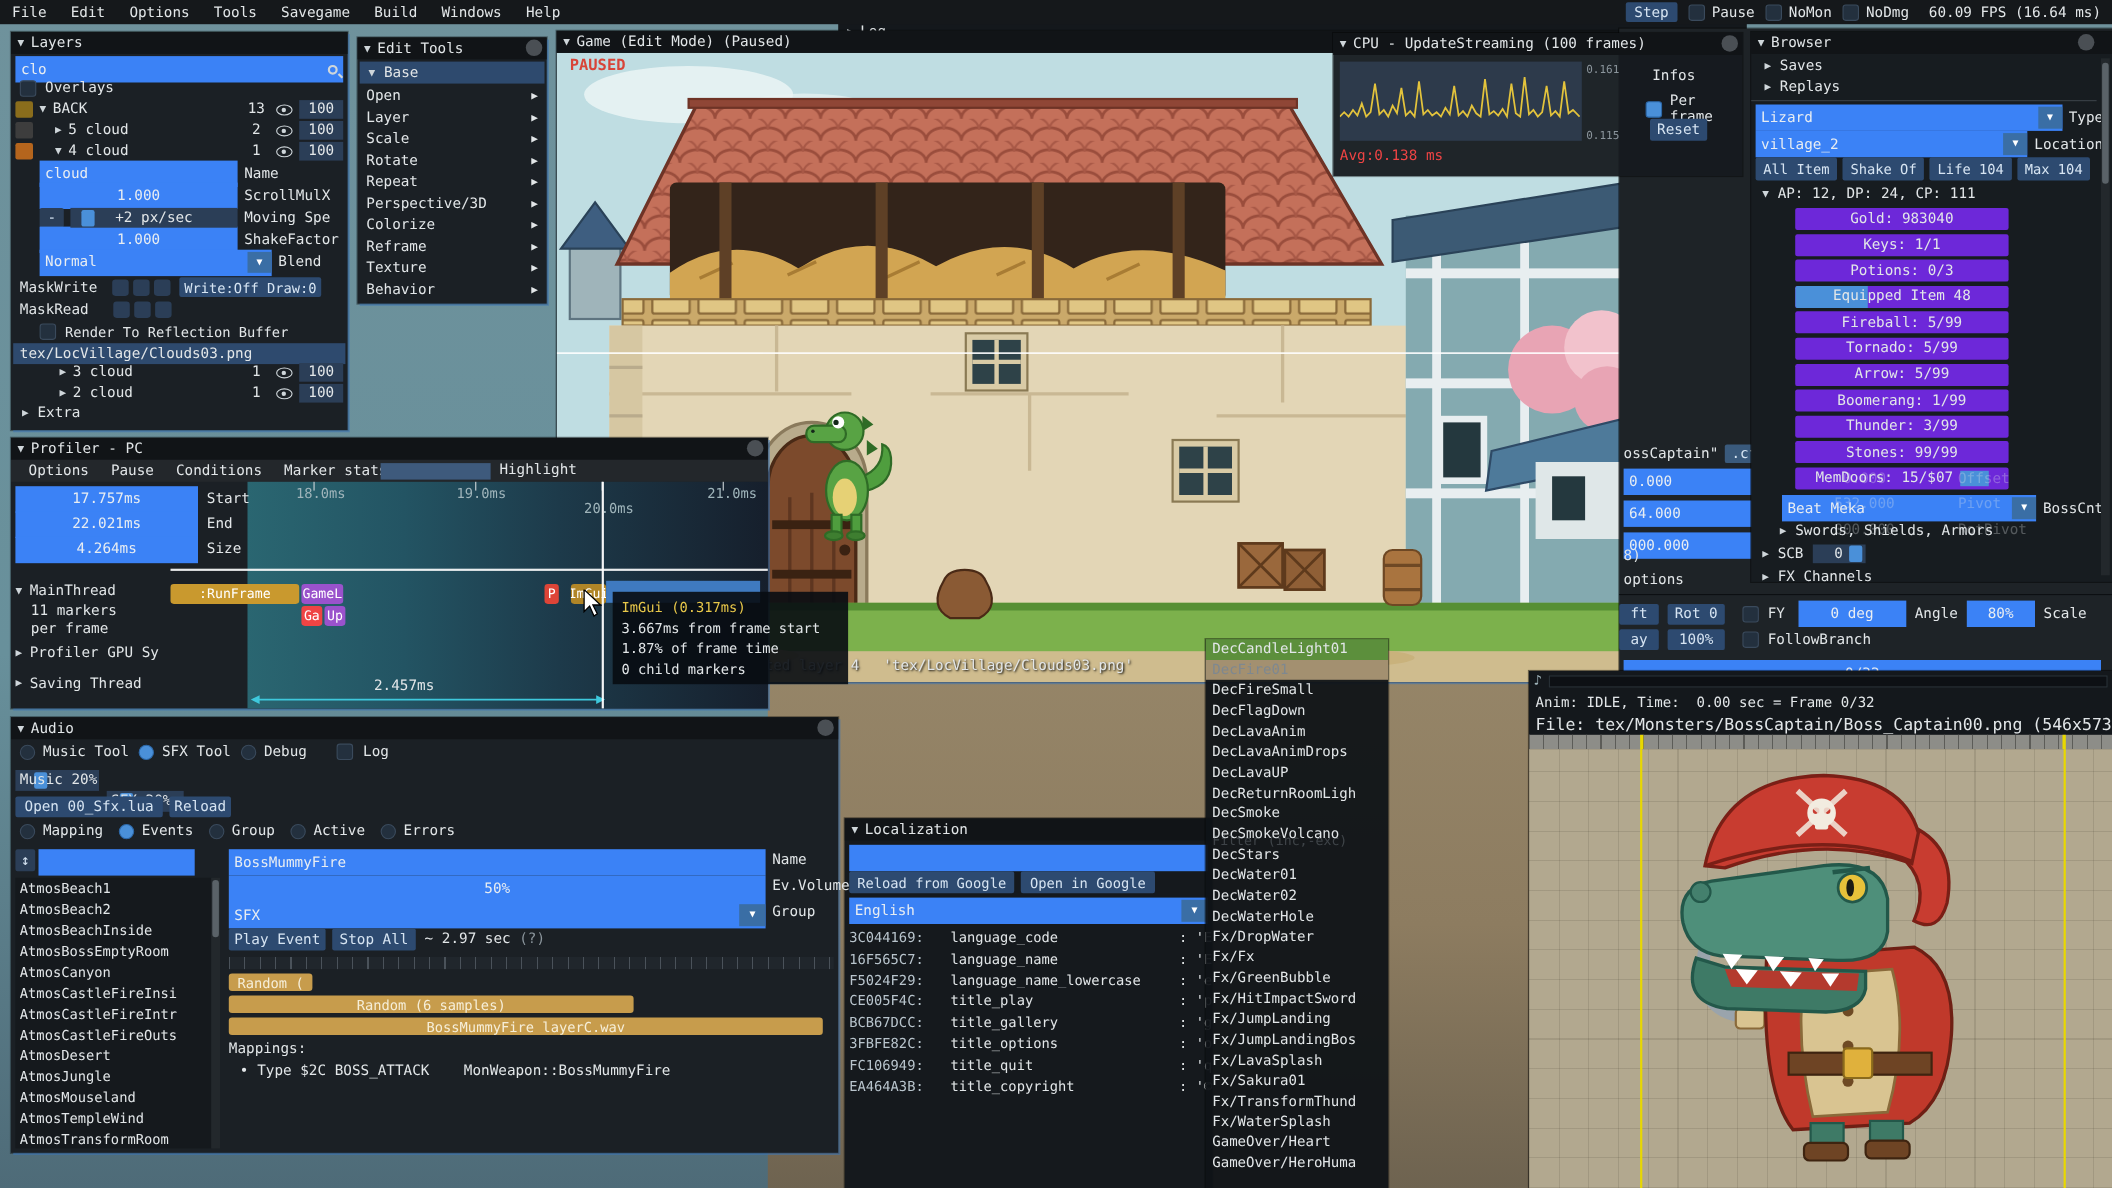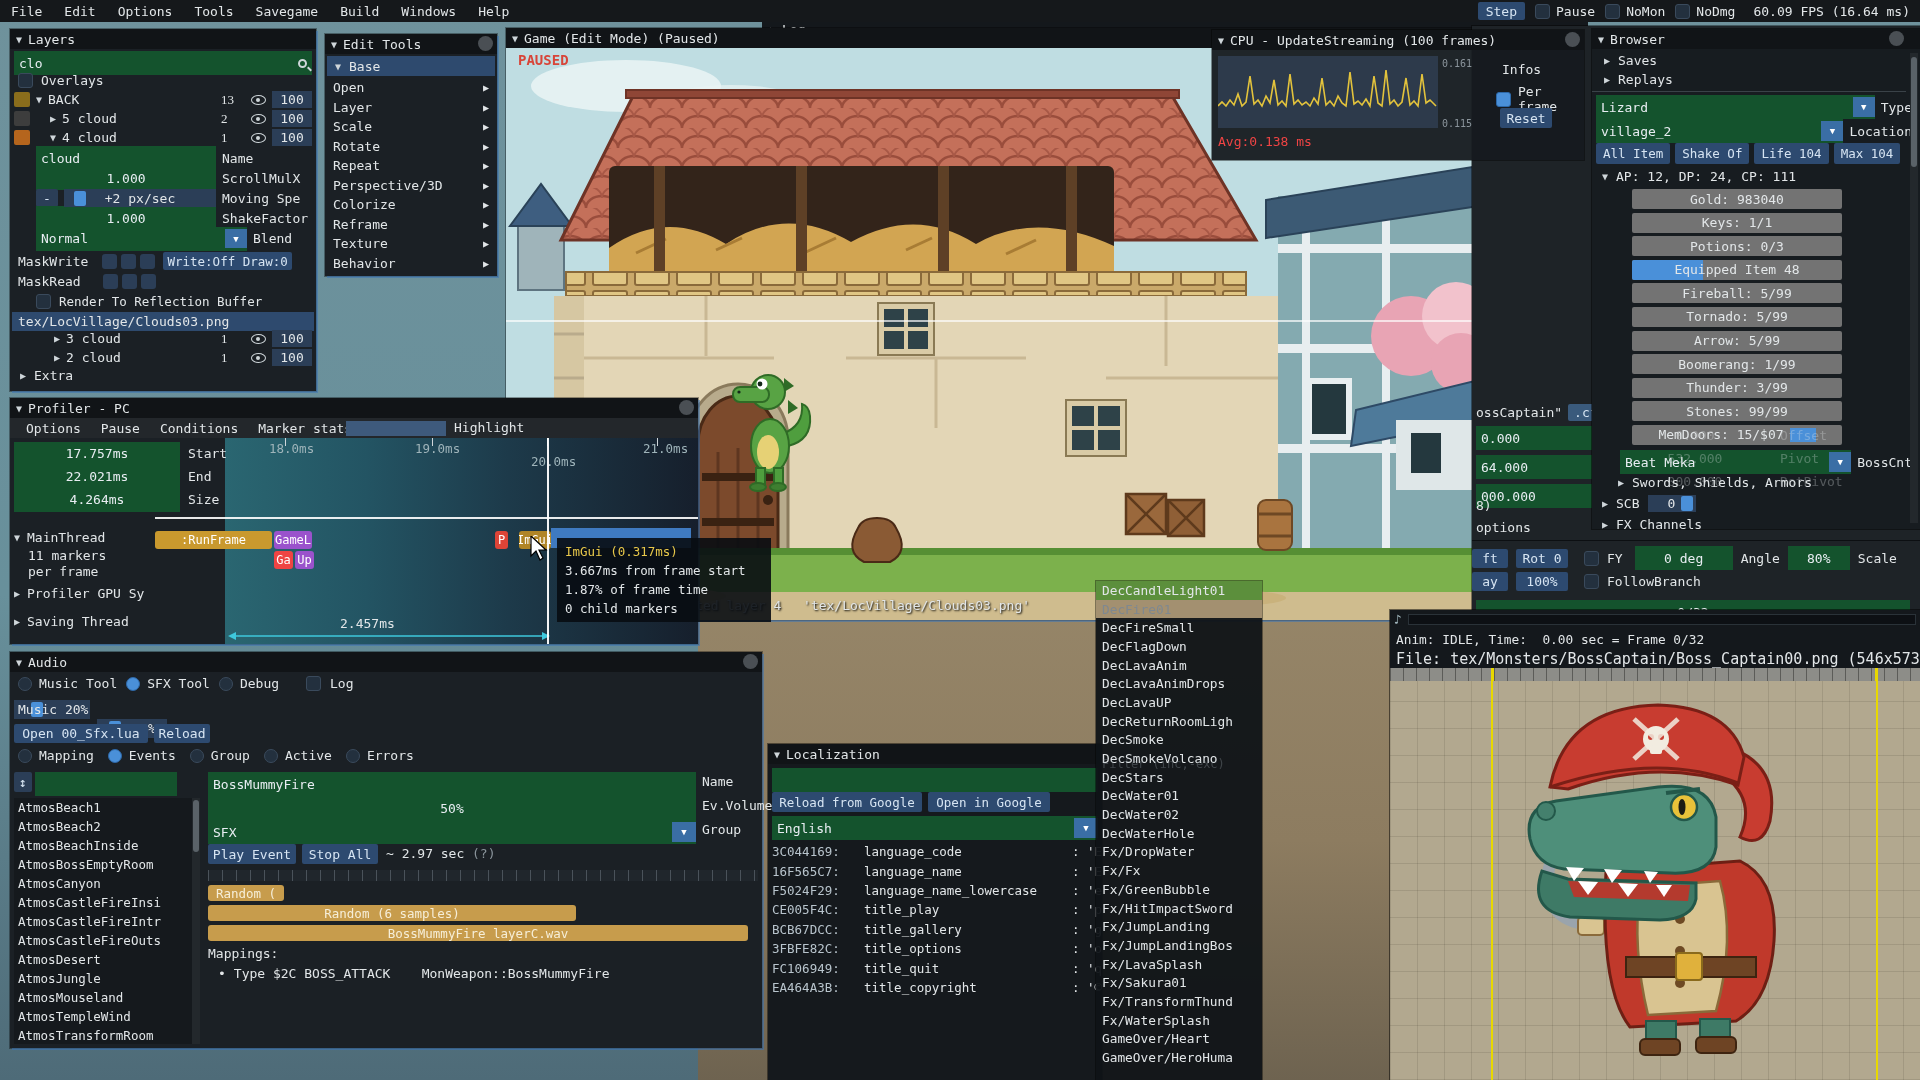--- a/index.html
+++ b/index.html
@@ -5,21 +5,21 @@
   * { margin:0; padding:0; box-sizing:border-box; }
   html,body { width:1920px; height:1080px; overflow:hidden;
     font-family:"DejaVu Sans Mono", monospace; font-size:13px; color:#e2e6e8;
     background:linear-gradient(180deg,#6f929c 0%,#68909b 55%,#4e6b78 100%); }
   .abs { position:absolute; }
   .win { position:absolute; background:#1b2025; box-shadow:2px 2px 0 rgba(60,116,180,.55), 0 0 0 1px rgba(0,0,0,.35); }
   .tbar { position:absolute; left:0; right:0; top:0; height:20px; background:#111417;
     display:flex; align-items:center; padding:0 6px; gap:6px; font-size:13px; white-space:nowrap; }
   .tri { color:#cfd6da; font-size:10px; }
   .circ { position:absolute; width:15px; height:15px; border-radius:50%; background:#4a4f54; top:2px; }
-  .inp { background:#14532d; color:#e8edf2; display:flex; align-items:center; padding:12px 5px;
+  .inp { background:#3b82f6; color:#e8edf2; display:flex; align-items:center; padding:12px 5px;
     white-space:nowrap; overflow:hidden; }
   .inp.center { justify-content:center; }
   .btn { background:#2d4a70; color:#d6e4f2; display:flex; align-items:center; justify-content:center;
     white-space:nowrap; border-radius:2px; overflow:hidden; }
   .lbl { display:flex; align-items:center; white-space:nowrap; }
   .dim { color:#8b959c; }
   .cb { width:15px; height:15px; border-radius:3px; background:#23303e; border:1px solid #3a4a5c; flex:none; }
   .cb.on { background:#4a90d9; border-color:#2d68a8; }
   .radio { width:14px; height:14px; border-radius:50%; background:#23303e; border:1px solid #3a4a5c; flex:none; }
   .on > .radio { background:#4a90d9; border-color:#2d68a8; }
@@ -31,28 +31,28 @@
   .mag::after { content:""; position:absolute; left:7px; top:7px; width:5px; height:2px; background:#cfd6da; transform:rotate(45deg); }
   .vbtn { background:#3a6ea5; color:#fff; display:flex; align-items:center; justify-content:center; font-size:9px; }
   
   #menubar { position:absolute; left:0; top:0; width:1920px; height:22px; background:#15181b;
     display:flex; align-items:center; z-index:50; }
   #menubar .mi { padding:0 11px; }
   #menubar .right { margin-left:auto; display:flex; align-items:center; gap:10px; padding-right:10px; }
   
   .lrow { position:absolute; left:4px; right:4px; height:19px; display:flex; align-items:center; gap:6px; }
   .sw { width:16px; height:15px; border-radius:2px; flex:none; }
-  .cnt { width:24px; text-align:left;font-family:Liberation Serif, serif; }
+  .cnt { width:24px; text-align:center; }
   .valbox { width:40px; height:17px; background:#2b3e57; display:flex; align-items:center; justify-content:center; }
   .sq { width:15px; height:15px; background:#2b3e57; border-radius:3px; }
   
   .etrow { position:absolute; left:2px; right:2px; height:19px; display:flex; align-items:center; padding:0 6px; }
   .etrow .arrow-r { margin-left:auto; }
   
-  .ibtn { position:absolute; left:20px; width:210px; height:20px; background:#737373; border-radius:2px;
+  .ibtn { position:absolute; left:20px; width:194px; height:20px; background:#6d28d9; border-radius:2px;
     display:flex; align-items:center; justify-content:center; overflow:hidden; }
   .ibtn .fillbar { display:none; }
   .ibtn.fill .fillbar { display:block; position:absolute; left:0; top:0; bottom:0; width:34%; background:#4a90d9; }
   .ibtn .tailbox { display:none; }
   .ibtn.tail .tailbox { display:block; width:26px; height:14px; background:#4a90d9; margin-left:6px; }
   .ibtn span { position:relative; }
   
   .pstat { position:absolute; left:4px; display:flex; align-items:center; gap:8px; height:19px; }
   .pstat .inp { width:166px; height:19px; justify-content:center; }
   .marker { position:absolute; height:18px; border-radius:3px; display:flex; align-items:center;

